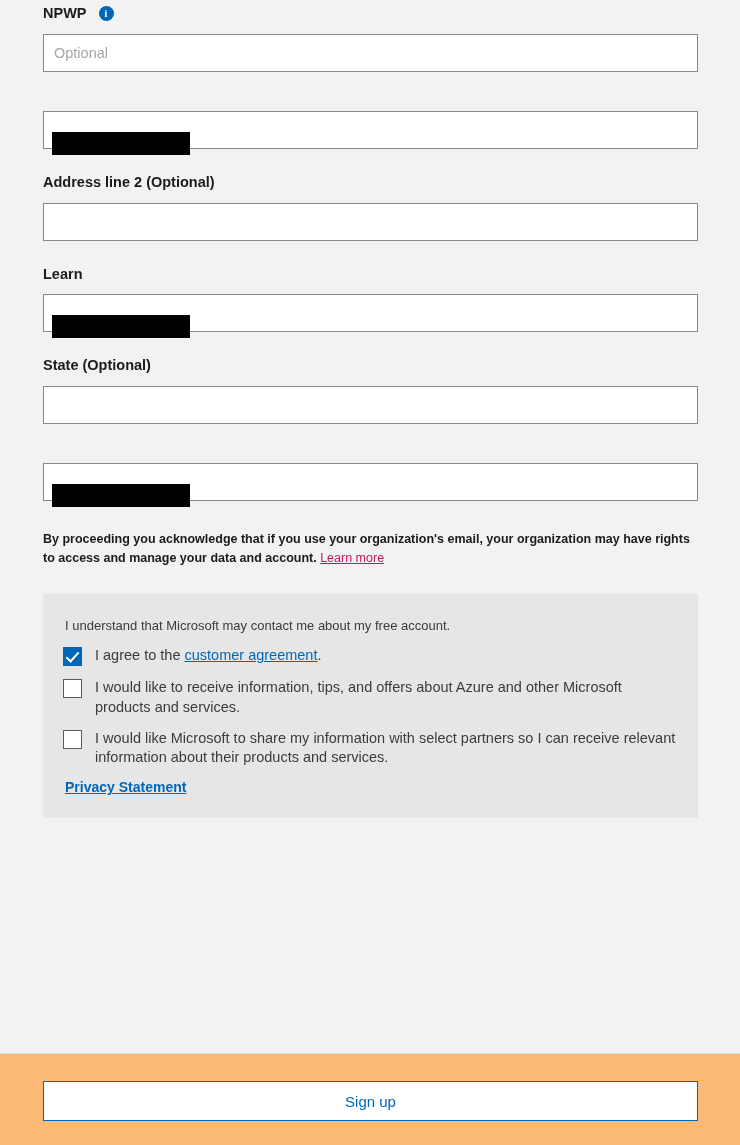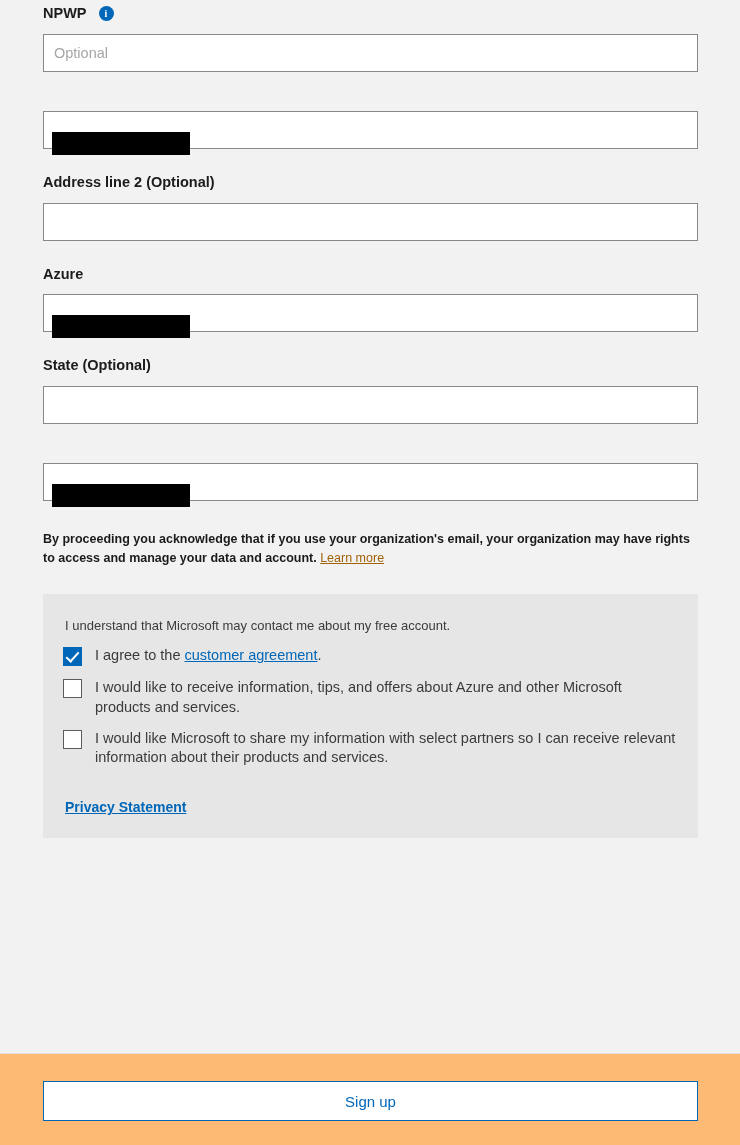--- a/index.html
+++ b/index.html
@@ -88,21 +88,21 @@
   .gap-26 { height: 26px; }
 
   .legal-text {
     font-size: 12.5px;
     line-height: 1.55;
     color: #1b1b1b;
     margin-top: 29px;
     font-weight: bold;
   }
   .legal-text a {
-    color: #a16207;
+    color: #be185d;
     font-weight: normal;
   }
   a {
     color: #0067b8;
     text-decoration: underline;
   }
 
   .consent-box {
     margin-top: 26px;
     background: #e6e6e6;
@@ -149,21 +149,21 @@
     transform: rotate(42deg);
   }
   .check-label {
     font-size: 14.5px;
     line-height: 1.33;
     color: #3b3b3b;
     margin-left: 13px;
   }
   .privacy-link {
     display: inline-block;
-    margin-top: 32px;
+    margin-top: 12px;
     font-size: 14px;
     font-weight: bold;
     color: #0067b8;
     padding-left: 2px;
   }
 
   .footer {
     flex: 0 0 auto;
     border-top: 1px solid #e1e1e1;
     background: #fdba74;
@@ -215,21 +215,21 @@
       <div class="field-label">
         <span>Address line 2 (Optional)</span>
       </div>
       <input class="text-input" type="text" style="">
     </div>
 
     <div class="gap-26"></div>
 
     <div class="field">
       <div class="field-label">
-        <span>Azure</span>
+        <span>Learn</span>
       </div>
       <div class="redact-wrap">
         <input class="text-input" type="text" style="">
         <span class="redaction"></span>
       </div>
     </div>
 
     <div class="gap-26"></div>
 
     <div class="field">

